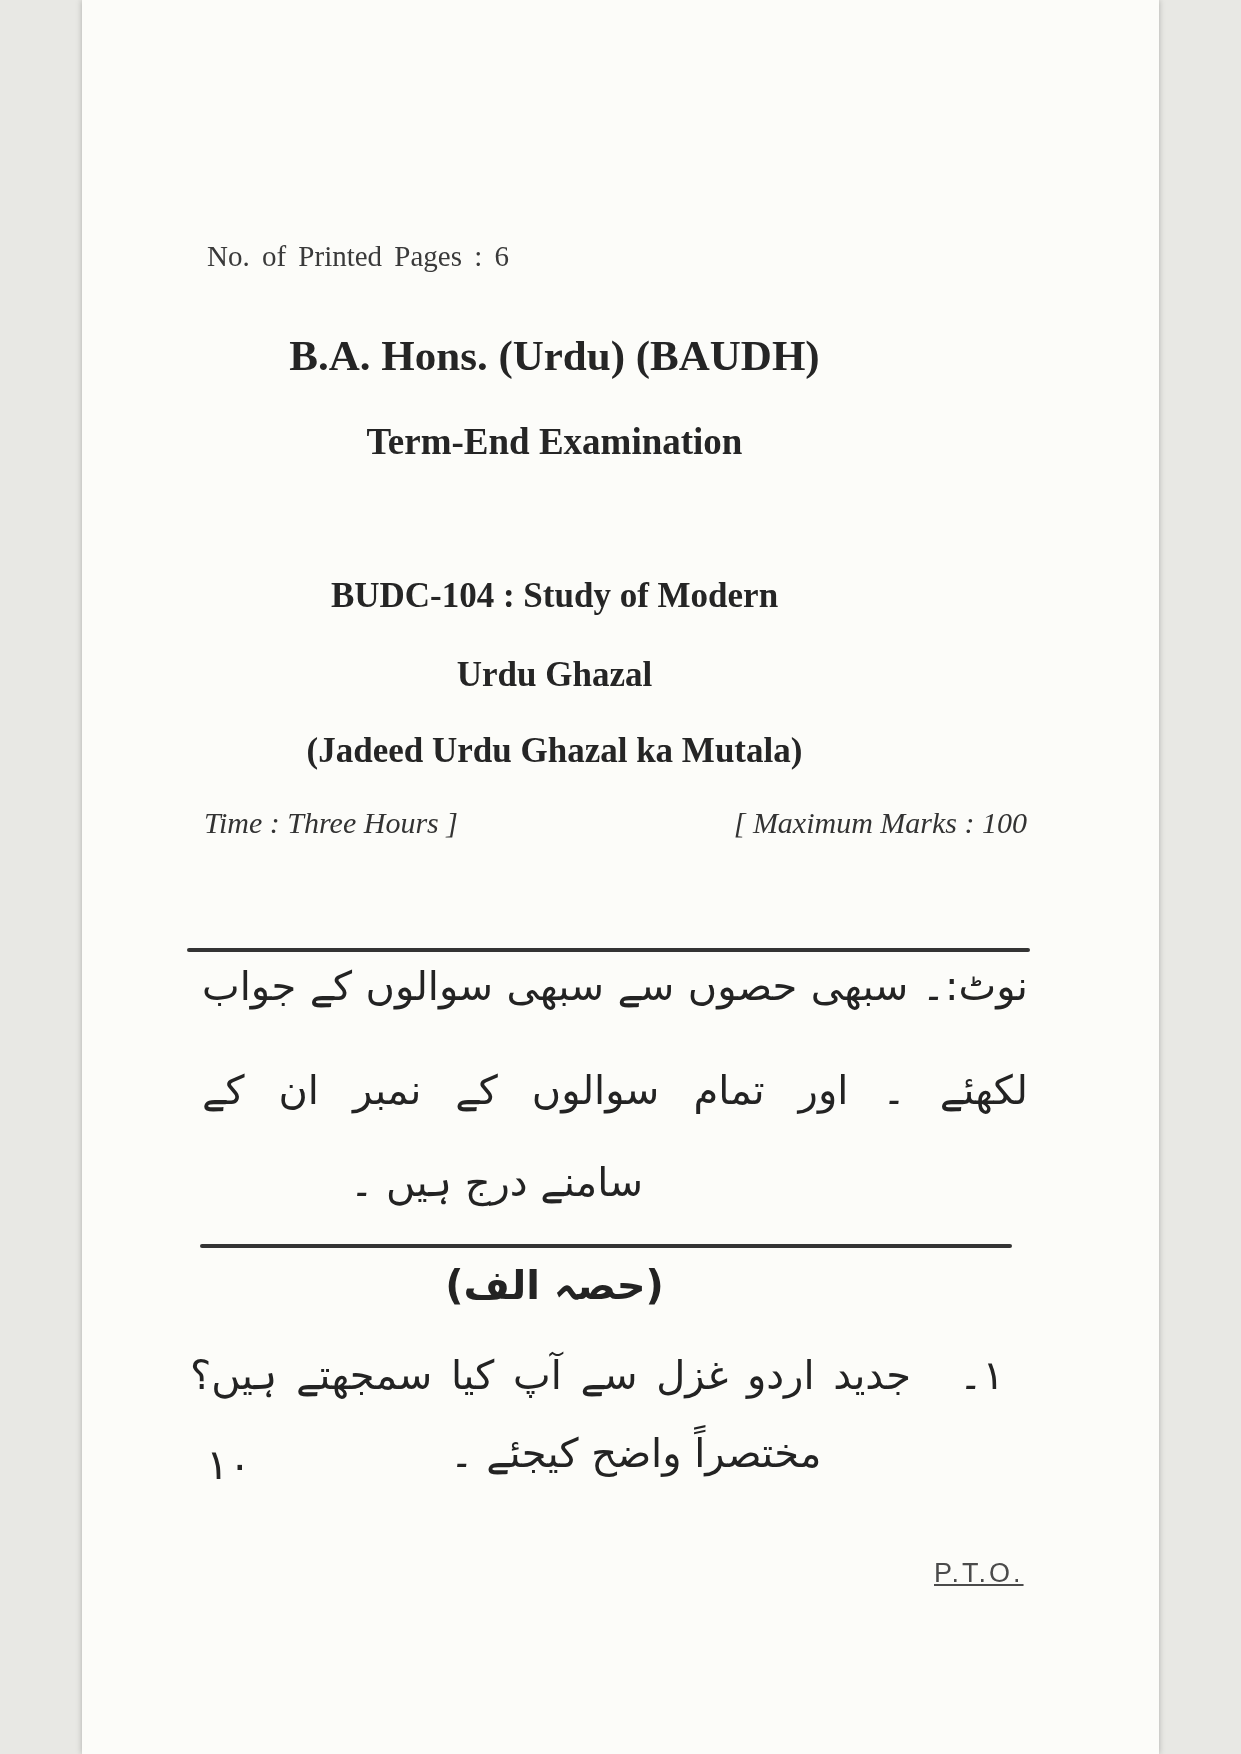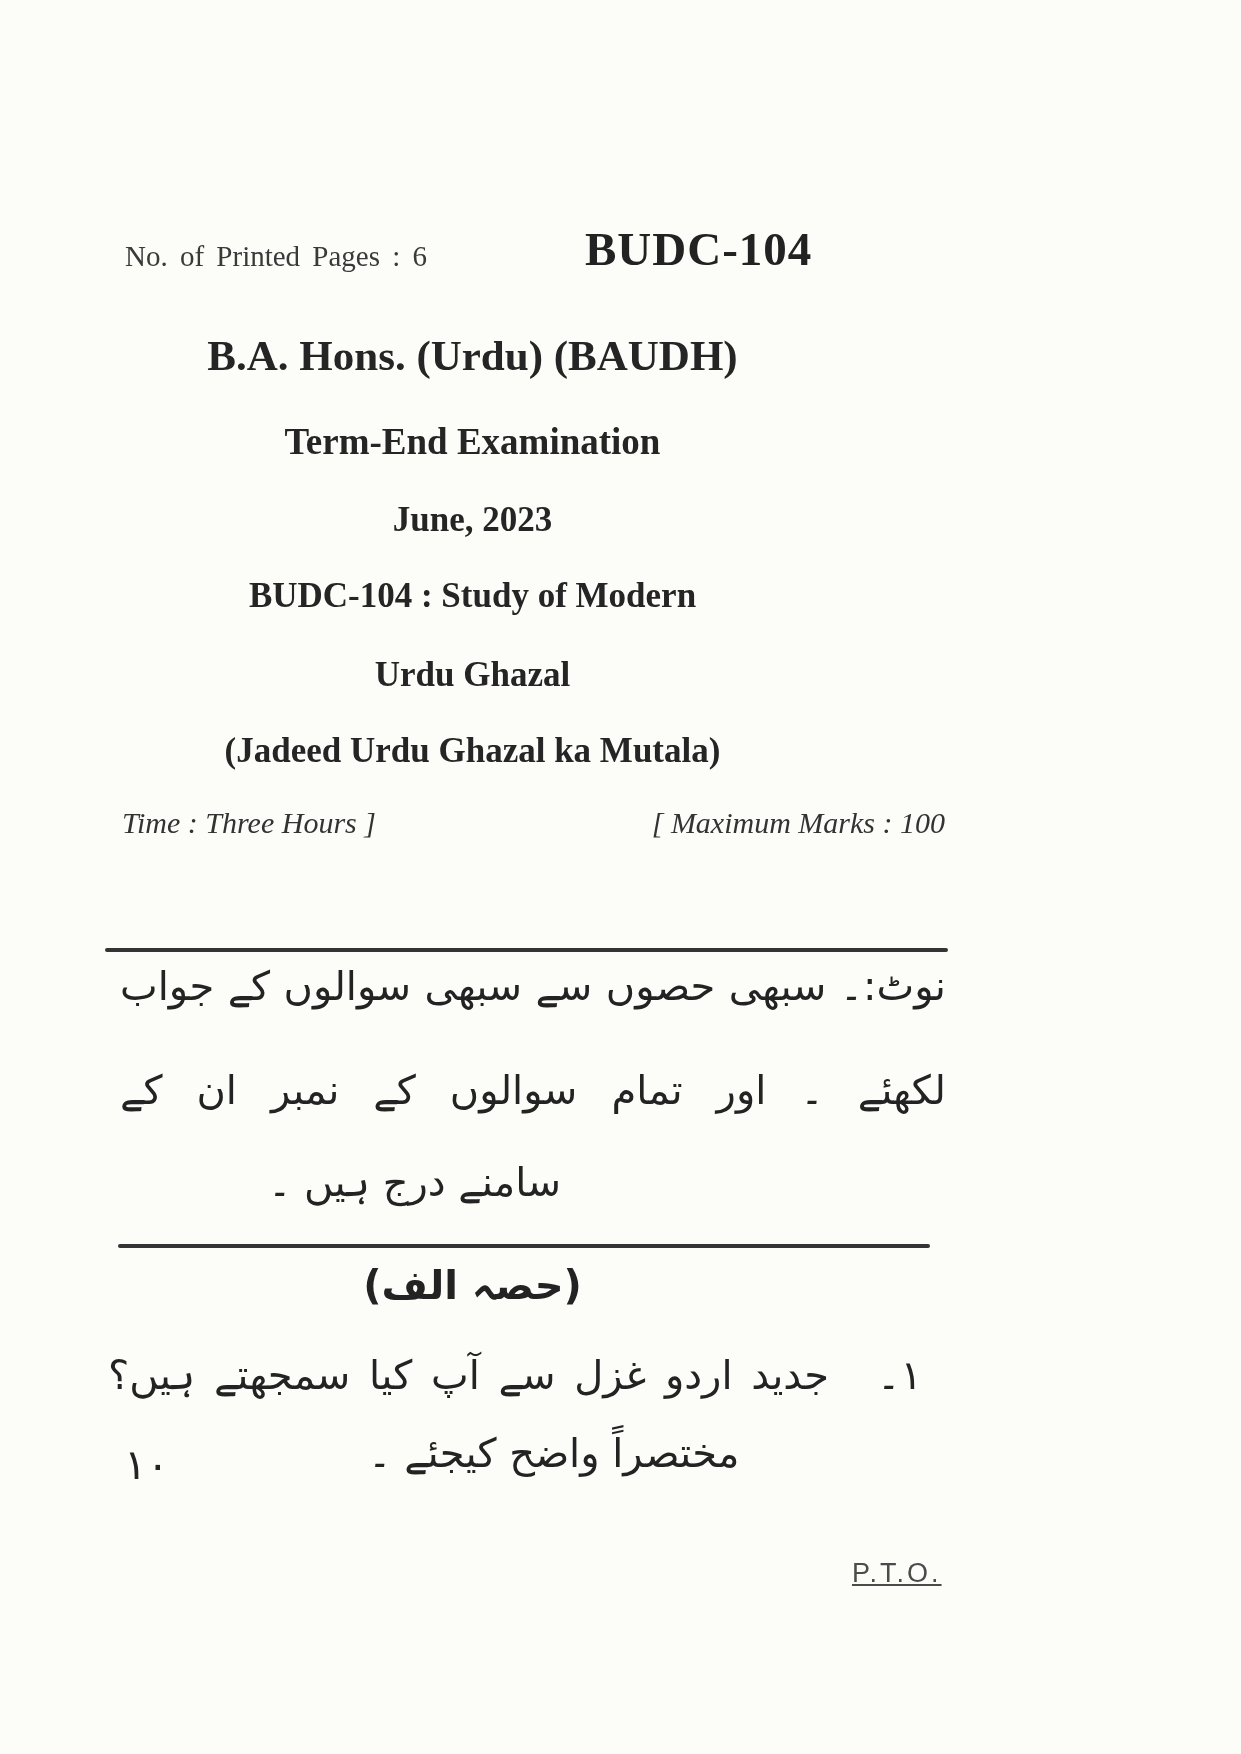--- a/index.html
+++ b/index.html
@@ -1,18 +1,18 @@
 <!DOCTYPE html>
 <html><head>
 <meta charset="utf-8">
 <style>
   html,body { margin:0; padding:0; background:#e8e8e4; }
   .page {
     position: relative;
-    width: 1241px;
+    width: 1077px;
     height: 1754px;
     margin: 0 auto;
     background: #fcfcf9;
     color: #2f2f2f;
     font-family: "Liberation Serif", "DejaVu Serif", serif;
     overflow: hidden;
     box-shadow: 0 0 6px rgba(0,0,0,.25);
   }
   
   .pages-label {
@@ -73,25 +73,23 @@
     font-size: 27px; letter-spacing: 3px; color: #4b4b4b; text-decoration: underline;
   }
 </style>
 </head>
 <body>
 
 <div class="page">
 
   <div class="pages-label">No. of Printed Pages : 6</div>
 
-  <div class="paper-code">BUDC-104</div>
 
   <div class="center-title t1">B.A. Hons. (Urdu) (BAUDH)</div>
   <div class="center-title t2">Term-End Examination</div>
-  <div class="center-title t3">June, 2023</div>
   <div class="center-title t4">BUDC-104 : Study of Modern</div>
   <div class="center-title t5">Urdu Ghazal</div>
   <div class="center-title t6">(Jadeed Urdu Ghazal ka Mutala)</div>
 
   <div class="time-row">
     <span>Time : Three Hours ]</span>
     <span>[ Maximum Marks : 100</span>
   </div>
 
   <div class="rule rule1"></div>

